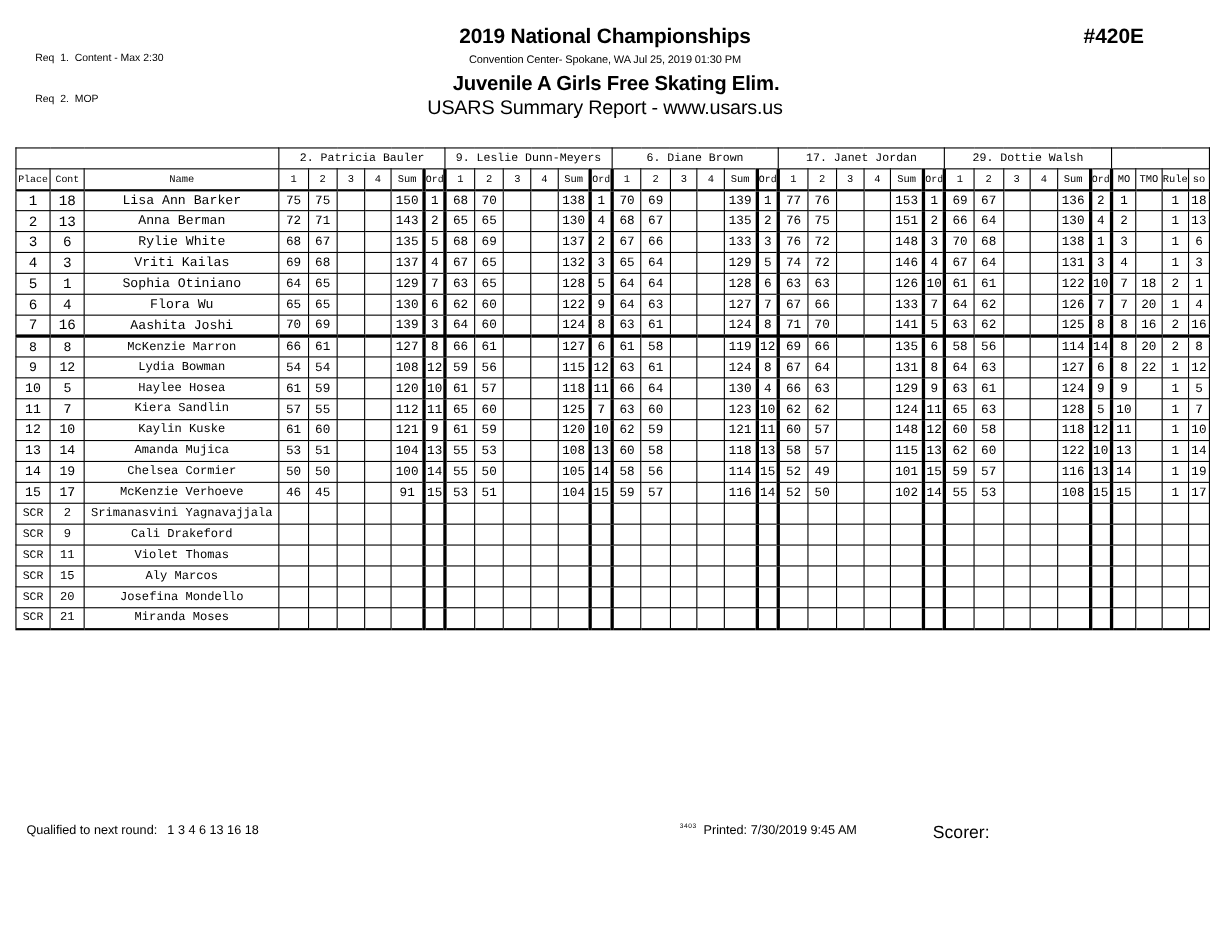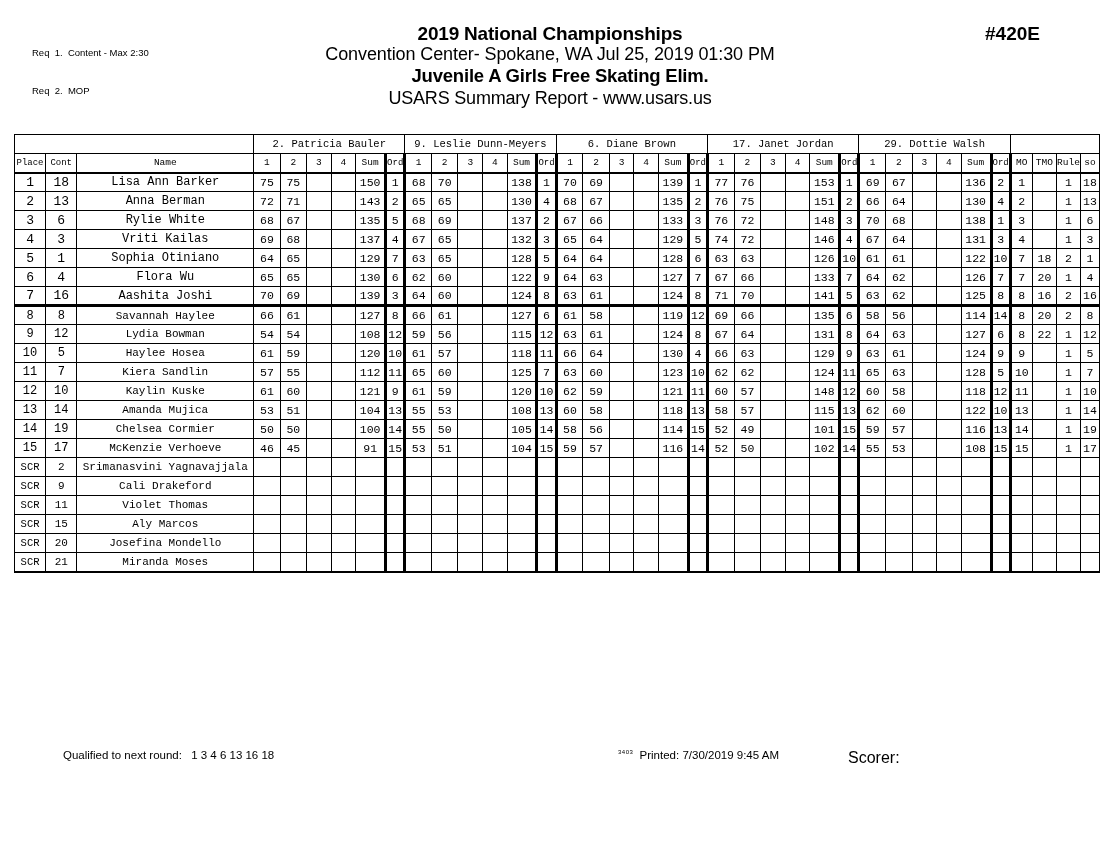--- a/index.html
+++ b/index.html
@@ -35,21 +35,21 @@
     top: 22px;
     text-align: center;
   }
   #event-title {
     font-size: 19px;
     font-weight: bold;
     letter-spacing: -0.2px;
     line-height: 23px;
   }
   #venue-line {
-    font-size: 18px;
+    font-size: 10px;
     line-height: 19px;
     letter-spacing: -0.1px;
   }
   #category-title {
     font-size: 18.5px;
     font-weight: bold;
     line-height: 24px;
     letter-spacing: -0.2px;
     margin-left: 20px;
   }
@@ -181,21 +181,21 @@
   
   .bottom-rule td { border-bottom: 2px solid #000000 !important; }
 
   
   #footer-qualified {
     position: absolute;
     left: 24px;
     top: 749px;
     font-size: 11.5px;
   }
-  #footer-qualified .q-label { margin-right: 6px; margin-left: 39px; }
+  #footer-qualified .q-label { margin-right: 6px; }
   #footer-print {
     position: absolute;
     left: 618px;
     top: 749px;
     font-size: 11.5px;
   }
   #footer-print .tiny-code {
     font-size: 6px;
     vertical-align: top;
     letter-spacing: 0.5px;
@@ -544,21 +544,21 @@
         <td class="col-sum">125</td>
         <td class="col-ord ord-cell">8</td>
         <td class="col-mo">8</td>
         <td class="col-tmo">16</td>
         <td class="col-rule">2</td>
         <td class="col-so">16</td>
       </tr>
       <tr class="data-row">
         <td class="col-place">8</td>
         <td class="col-cont">8</td>
-        <td class="col-name">Savannah Haylee</td>
+        <td class="col-name">McKenzie Marron</td>
         <td class="col-score">66</td>
         <td class="col-score">61</td>
         <td class="col-score"></td>
         <td class="col-score"></td>
         <td class="col-sum">127</td>
         <td class="col-ord ord-cell">8</td>
         <td class="col-score">66</td>
         <td class="col-score">61</td>
         <td class="col-score"></td>
         <td class="col-score"></td>

